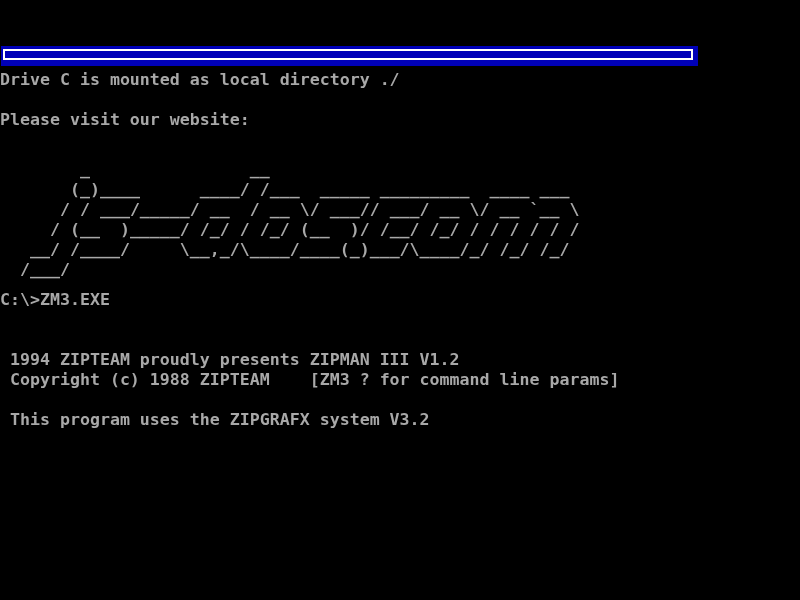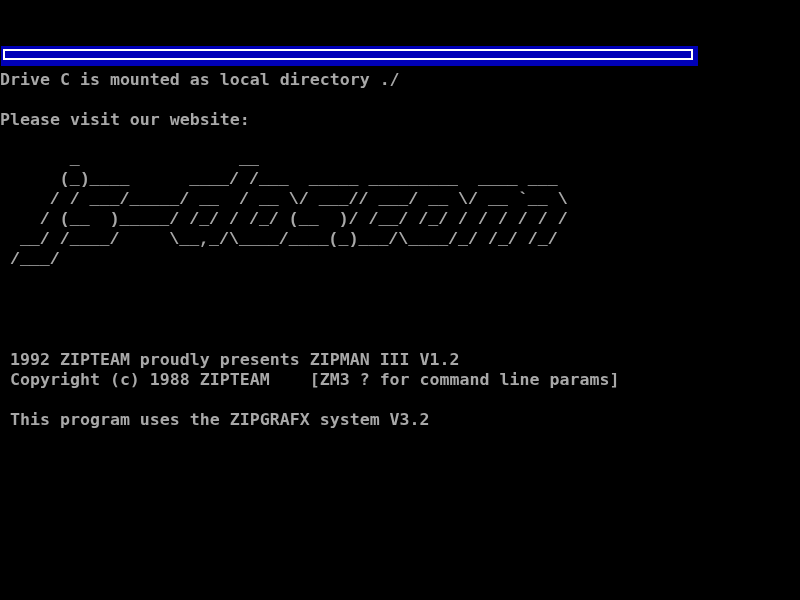--- a/index.html
+++ b/index.html
@@ -39,22 +39,21 @@
     left: 0;
     color: #a8a8a8;
     font-family: "DejaVu Sans Mono", monospace;
     font-size: 16.6px;
     line-height: 20px;
     font-weight: bold;
     white-space: pre;
     letter-spacing: 0;
   }
   pre.tline {
-    margin: 0;
-    font-family: Liberation Mono, monospace;
+    margin: 10px;
   }
 </style>
 </head>
 <body>
 
 <div id="screen">
 
   <div class="loadbar">
     <div class="loadbar-box"></div>
   </div>
@@ -63,22 +62,23 @@
 
   <div class="tline" style="top:70px">Drive C is mounted as local directory ./</div>
 
   <pre class="tline" style="top:150px">       _                __
       (_)____      ____/ /___  _____ _________  ____ ___
      / / ___/_____/ __  / __ \/ ___// ___/ __ \/ __ `__ \
     / (__  )_____/ /_/ / /_/ (__  )/ /__/ /_/ / / / / / /
   __/ /____/     \__,_/\____/____(_)___/\____/_/ /_/ /_/
  /___/</pre>
 
+  <div class="tline" style="top:290px">C:\&gt;ZM3.EXE</div>
 
-  <div class="tline" style="top:350px"> 1992 ZIPTEAM proudly presents ZIPMAN III V1.2</div>
+  <div class="tline" style="top:350px"> 1994 ZIPTEAM proudly presents ZIPMAN III V1.2</div>
 
   <div class="tline" style="top:370px"> Copyright (c) 1988 ZIPTEAM    [ZM3 ? for command line params]</div>
 
   <div class="tline" style="top:410px"> This program uses the ZIPGRAFX system V3.2</div>
 
 
 
 
 
 </div>

